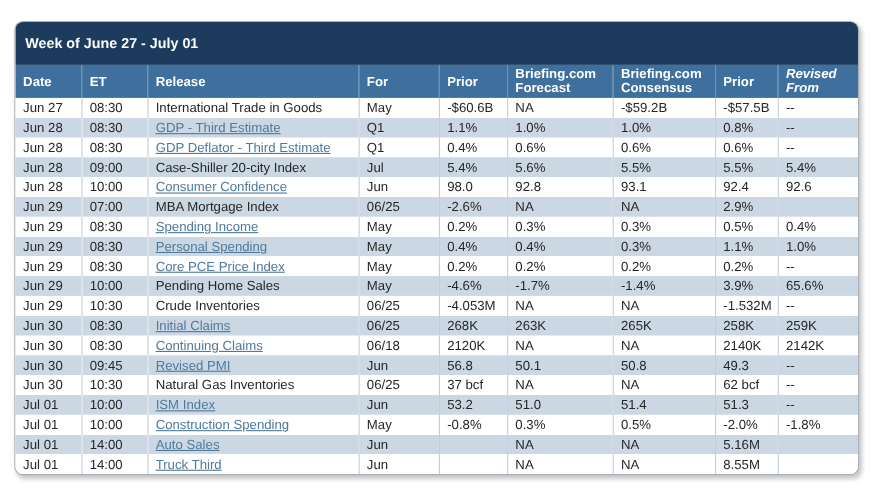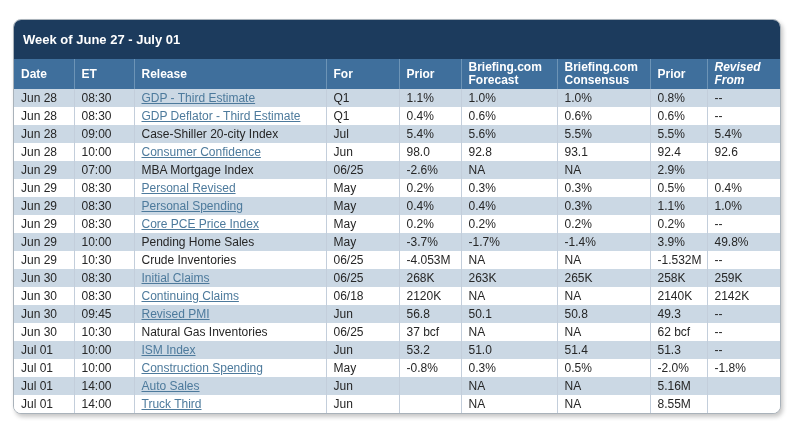--- a/index.html
+++ b/index.html
@@ -104,20 +104,31 @@
         <th>Release</th>
         <th>For</th>
         <th>Prior</th>
         <th>Briefing.com Forecast</th>
         <th>Briefing.com Consensus</th>
         <th>Prior</th>
         <th>Revised From</th>
       </tr>
     </thead>
     <tbody id="rows">
+        <tr>
+    <td>Jun 27</td>
+    <td>08:30</td>
+    <td><span class="release-text">International Trade in Goods</span></td>
+    <td>May</td>
+    <td>-$60.6B</td>
+    <td>NA</td>
+    <td>-$59.2B</td>
+    <td>-$57.5B</td>
+    <td>--</td>
+  </tr>
         <tr class="alt">
     <td>Jun 28</td>
     <td>08:30</td>
     <td><span class="release-text link">GDP - Third Estimate</span></td>
     <td>Q1</td>
     <td>1.1%</td>
     <td>1.0%</td>
     <td>1.0%</td>
     <td>0.8%</td>
     <td>--</td>
@@ -162,21 +173,21 @@
     <td>06/25</td>
     <td>-2.6%</td>
     <td>NA</td>
     <td>NA</td>
     <td>2.9%</td>
     <td></td>
   </tr>
         <tr>
     <td>Jun 29</td>
     <td>08:30</td>
-    <td><span class="release-text link">Personal Revised</span></td>
+    <td><span class="release-text link">Spending Income</span></td>
     <td>May</td>
     <td>0.2%</td>
     <td>0.3%</td>
     <td>0.3%</td>
     <td>0.5%</td>
     <td>0.4%</td>
   </tr>
         <tr class="alt">
     <td>Jun 29</td>
     <td>08:30</td>
@@ -197,25 +208,25 @@
     <td>0.2%</td>
     <td>0.2%</td>
     <td>0.2%</td>
     <td>--</td>
   </tr>
         <tr class="alt">
     <td>Jun 29</td>
     <td>10:00</td>
     <td><span class="release-text">Pending Home Sales</span></td>
     <td>May</td>
-    <td>-3.7%</td>
+    <td>-4.6%</td>
     <td>-1.7%</td>
     <td>-1.4%</td>
     <td>3.9%</td>
-    <td>49.8%</td>
+    <td>65.6%</td>
   </tr>
         <tr>
     <td>Jun 29</td>
     <td>10:30</td>
     <td><span class="release-text">Crude Inventories</span></td>
     <td>06/25</td>
     <td>-4.053M</td>
     <td>NA</td>
     <td>NA</td>
     <td>-1.532M</td>

